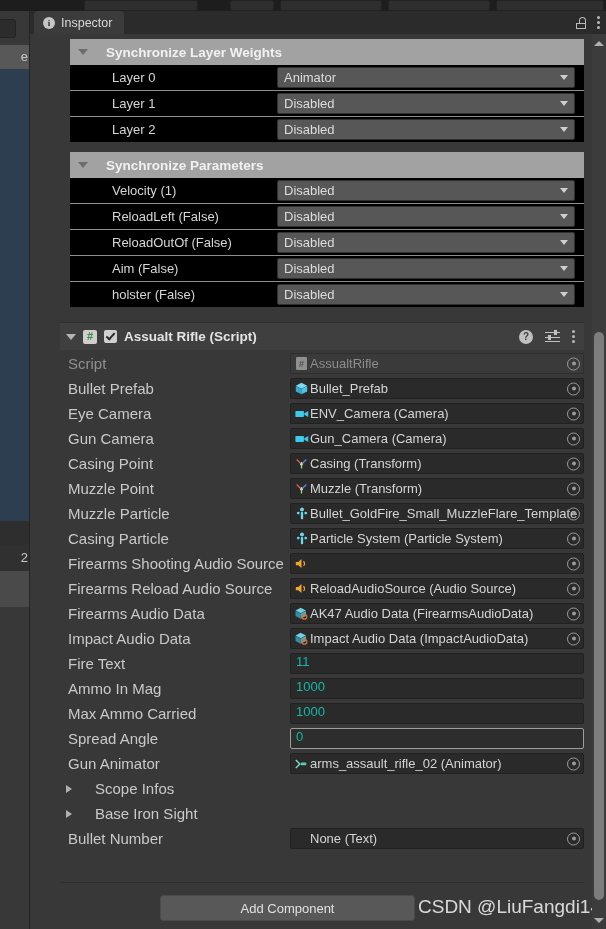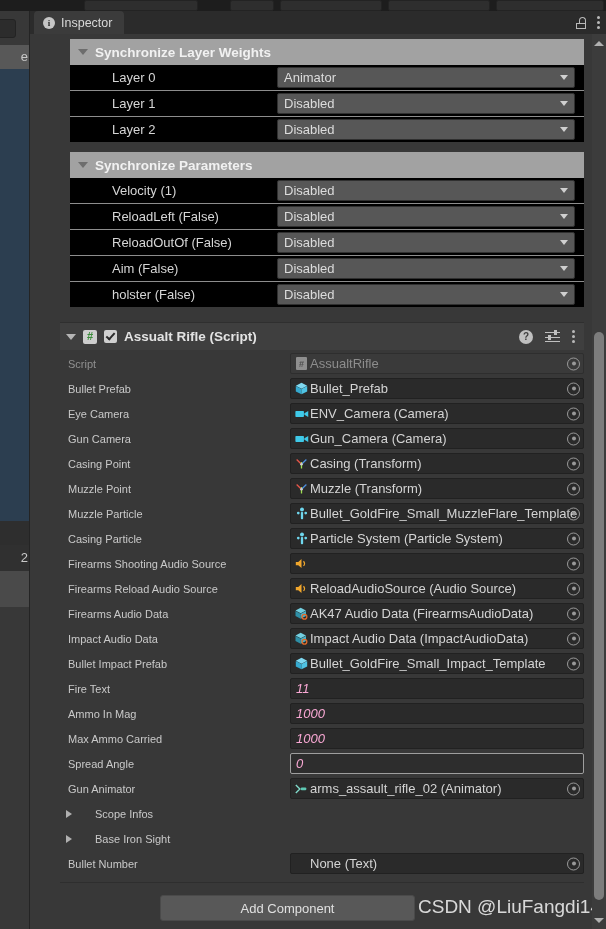--- a/index.html
+++ b/index.html
@@ -48,21 +48,21 @@
   .vscroll{position:absolute;right:0;top:23px;width:14px;bottom:0;background:#3c3c3c;}
   .vs-up,.vs-dn{position:absolute;left:0;width:14px;height:14px;display:flex;align-items:center;justify-content:center;}
   .vs-up{top:2px;} .vs-dn{bottom:2px;}
   .arw{width:0;height:0;border-left:5px solid transparent;border-right:5px solid transparent;}
   .arw.up{border-bottom:5px solid #b0b0b0;}
   .arw.dn{border-top:5px solid #b0b0b0;}
   .vs-thumb{position:absolute;left:2px;width:10px;background:#7d7d7d;border-radius:5px;}
 
   
   .syncwrap{position:absolute;left:40px;right:8px;background:#9a9a9a;}
-  .sync-hdr{height:26px;display:flex;align-items:center;gap:7px;padding-left:8px;
+  .sync-hdr{height:26px;display:flex;align-items:center;gap:18px;padding-left:8px;
             background:#a2a2a2;font-weight:bold;font-size:13.5px;color:#f1f1f1;}
   .tri-d{width:0;height:0;border-left:5px solid transparent;border-right:5px solid transparent;border-top:6px solid #6d6d6d;}
   .sync-row{height:25px;display:flex;align-items:center;background:#000000;border-bottom:1px solid #8d8d8d;padding-left:34px;}
   .sync-lbl{width:165px;padding-left:8px;color:#d6d6d6;font-size:13px;
             overflow:hidden;white-space:nowrap;}
   .ddown{flex:1;margin-right:9px;height:19px;background:#575757;border:1px solid #303030;border-radius:2px;
          display:flex;align-items:center;color:#dcdcdc;font-size:13px;padding-left:6px;position:relative;}
   .ddown .tri{position:absolute;right:6px;width:0;height:0;border-left:4px solid transparent;
               border-right:4px solid transparent;border-top:5px solid #cfcfcf;}
 
@@ -80,39 +80,39 @@
         font-weight:bold;display:flex;align-items:center;justify-content:center;}
   .preset-ic{width:15px;height:13px;position:relative;}
   .preset-ic i{position:absolute;left:0;width:15px;height:1px;background:#c0c0c0;}
   .preset-ic i:nth-child(1){top:2px;} .preset-ic i:nth-child(2){top:7px;} .preset-ic i:nth-child(3){top:11px;}
   .preset-ic b{position:absolute;width:3px;height:5px;background:#c0c0c0;}
   .preset-ic b:nth-child(4){left:9px;top:0px;} .preset-ic b:nth-child(5){left:3px;top:5px;}
 
   
   .props{position:absolute;left:30px;right:8px;}
   .prow{height:25px;display:flex;align-items:center;}
-  .plabel{width:222px;padding-left:8px;font-size:11px;color:#c9c9c9;
+  .plabel{width:222px;padding-left:8px;font-size:15px;color:#c9c9c9;
           white-space:nowrap;overflow:hidden;}
   .plabel.dim{color:#909090;}
   .plabel.fold{display:flex;align-items:center;gap:23px;padding-left:0;}
   .fold-tri{margin-left:6px;width:0;height:0;border-top:4.5px solid transparent;
             border-bottom:4.5px solid transparent;border-left:6px solid #b0b0b0;flex:none;}
   .objfield{flex:1;margin-right:0;height:19px;background:#2a2a2a;border:1px solid #212121;border-radius:2px;
             display:flex;align-items:center;position:relative;overflow:hidden;}
   .objfield.dis{background:#3a3a3a;border-color:#2e2e2e;}
   .of-ic{width:15px;flex:none;margin-left:3px;display:flex;align-items:center;justify-content:center;}
   .of-txt{font-size:13px;color:#d4d4d4;white-space:nowrap;overflow:hidden;padding-left:1px;
           padding-right:20px;}
   .of-txt.dim{color:#8d8d8d;}
   .of-dot{position:absolute;right:3px;top:50%;transform:translateY(-50%);width:13px;height:13px;
           border-radius:50%;border:1.5px solid #9a9a9a;box-sizing:border-box;
           display:flex;align-items:center;justify-content:center;}
   .of-dot i{width:4px;height:4px;border-radius:50%;background:#9a9a9a;display:block;}
   .numfield{flex:1;height:19px;background:#2a2a2a;border:1px solid #212121;border-radius:2px;
-            display:flex;align-items:center;padding-left:5px;font-size:13px;color:#f9a8d4;font-style:italic;}
+            display:flex;align-items:flex-start;padding-left:5px;font-size:13px;color:#14b8a6;}
   .numfield.focus{border-color:#9e9e9e;background:#2d2d2d;}
 
   
   .ic-cube{width:13px;height:13px;}
   .ic-cam{width:14px;height:10px;}
   .ic-tr{width:13px;height:13px;}
   .ic-part{width:12px;height:13px;}
   .ic-aud{width:13px;height:11px;}
   .ic-so{width:13px;height:13px;}
   .ic-anim{width:13px;height:12px;}
@@ -451,36 +451,20 @@
                   <circle cx="11.6" cy="12" r="3" fill="none" stroke="#e06a2a" stroke-width="1.6"></circle>
                 </svg>
               </span>
               <span class="of-txt">Impact Audio Data (ImpactAudioData)</span>
               <span class="of-dot">
                 <i></i>
               </span>
             </span>
           </div>
           <div class="prow">
-            <span class="plabel">Bullet Impact Prefab</span>
-            <span class="objfield">
-              <span class="of-ic">
-                <svg class="ic-cube" viewBox="0 0 16 16">
-                  <path d="M8 1 L15 4.6 L8 8.2 L1 4.6 Z" fill="#7fd8f0"></path>
-                  <path d="M1 4.9 L8 8.5 L8 15.2 L1 11.6 Z" fill="#35a9cf"></path>
-                  <path d="M15 4.9 L8 8.5 L8 15.2 L15 11.6 Z" fill="#4fc3e3"></path>
-                </svg>
-              </span>
-              <span class="of-txt">Bullet_GoldFire_Small_Impact_Template</span>
-              <span class="of-dot">
-                <i></i>
-              </span>
-            </span>
-          </div>
-          <div class="prow">
             <span class="plabel">Fire Text</span>
             <span class="numfield">
               <span>11</span>
             </span>
           </div>
           <div class="prow">
             <span class="plabel">Ammo In Mag</span>
             <span class="numfield">
               <span>1000</span>
             </span>

